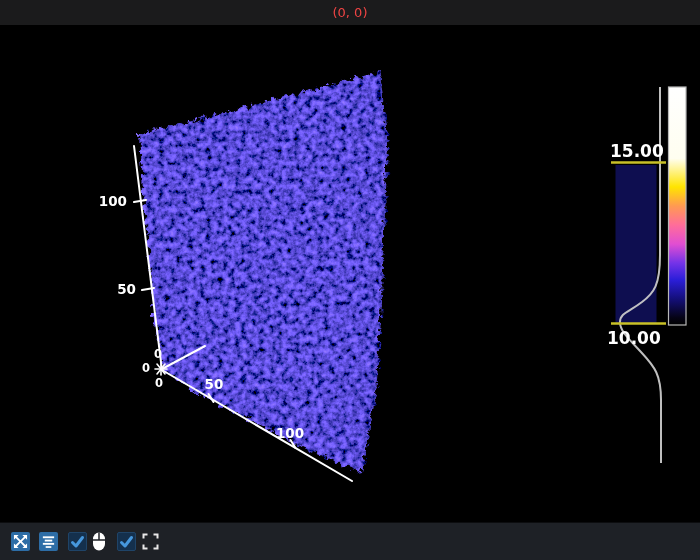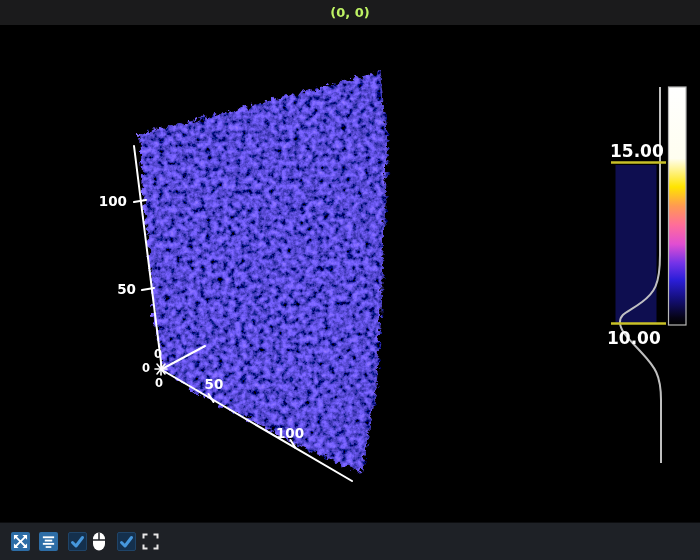--- a/index.html
+++ b/index.html
@@ -4,21 +4,21 @@
 <style>
   * { margin:0; padding:0; box-sizing:border-box; }
   html,body { background:#000; }
   .window {
     width:700px; height:560px; position:relative; overflow:hidden;
     background:#000; font-family:"DejaVu Sans","Liberation Sans",sans-serif;
   }
   .titlebar {
     height:25px; background:#1b1b1c; display:flex; align-items:center; justify-content:center;
   }
-  .titlebar span { color:#bef264; font-size:13px; font-weight:bold;text-align:right; }
+  .titlebar span { color:#ef4444; font-size:13px; font-weight:normal;text-align:right; }
   .canvas { position:relative; height:497px; background:#000; }
   .canvas svg { position:absolute; left:0; top:0; }
   .toolbar {
     height:38px; background:#1e2126; border-top:1px solid #0c0d0f;
     display:flex; align-items:center;
   }
   .tbtn {
     width:19px; height:19px; border-radius:2px;
     display:flex; align-items:center; justify-content:center; flex:0 0 auto;
   }

